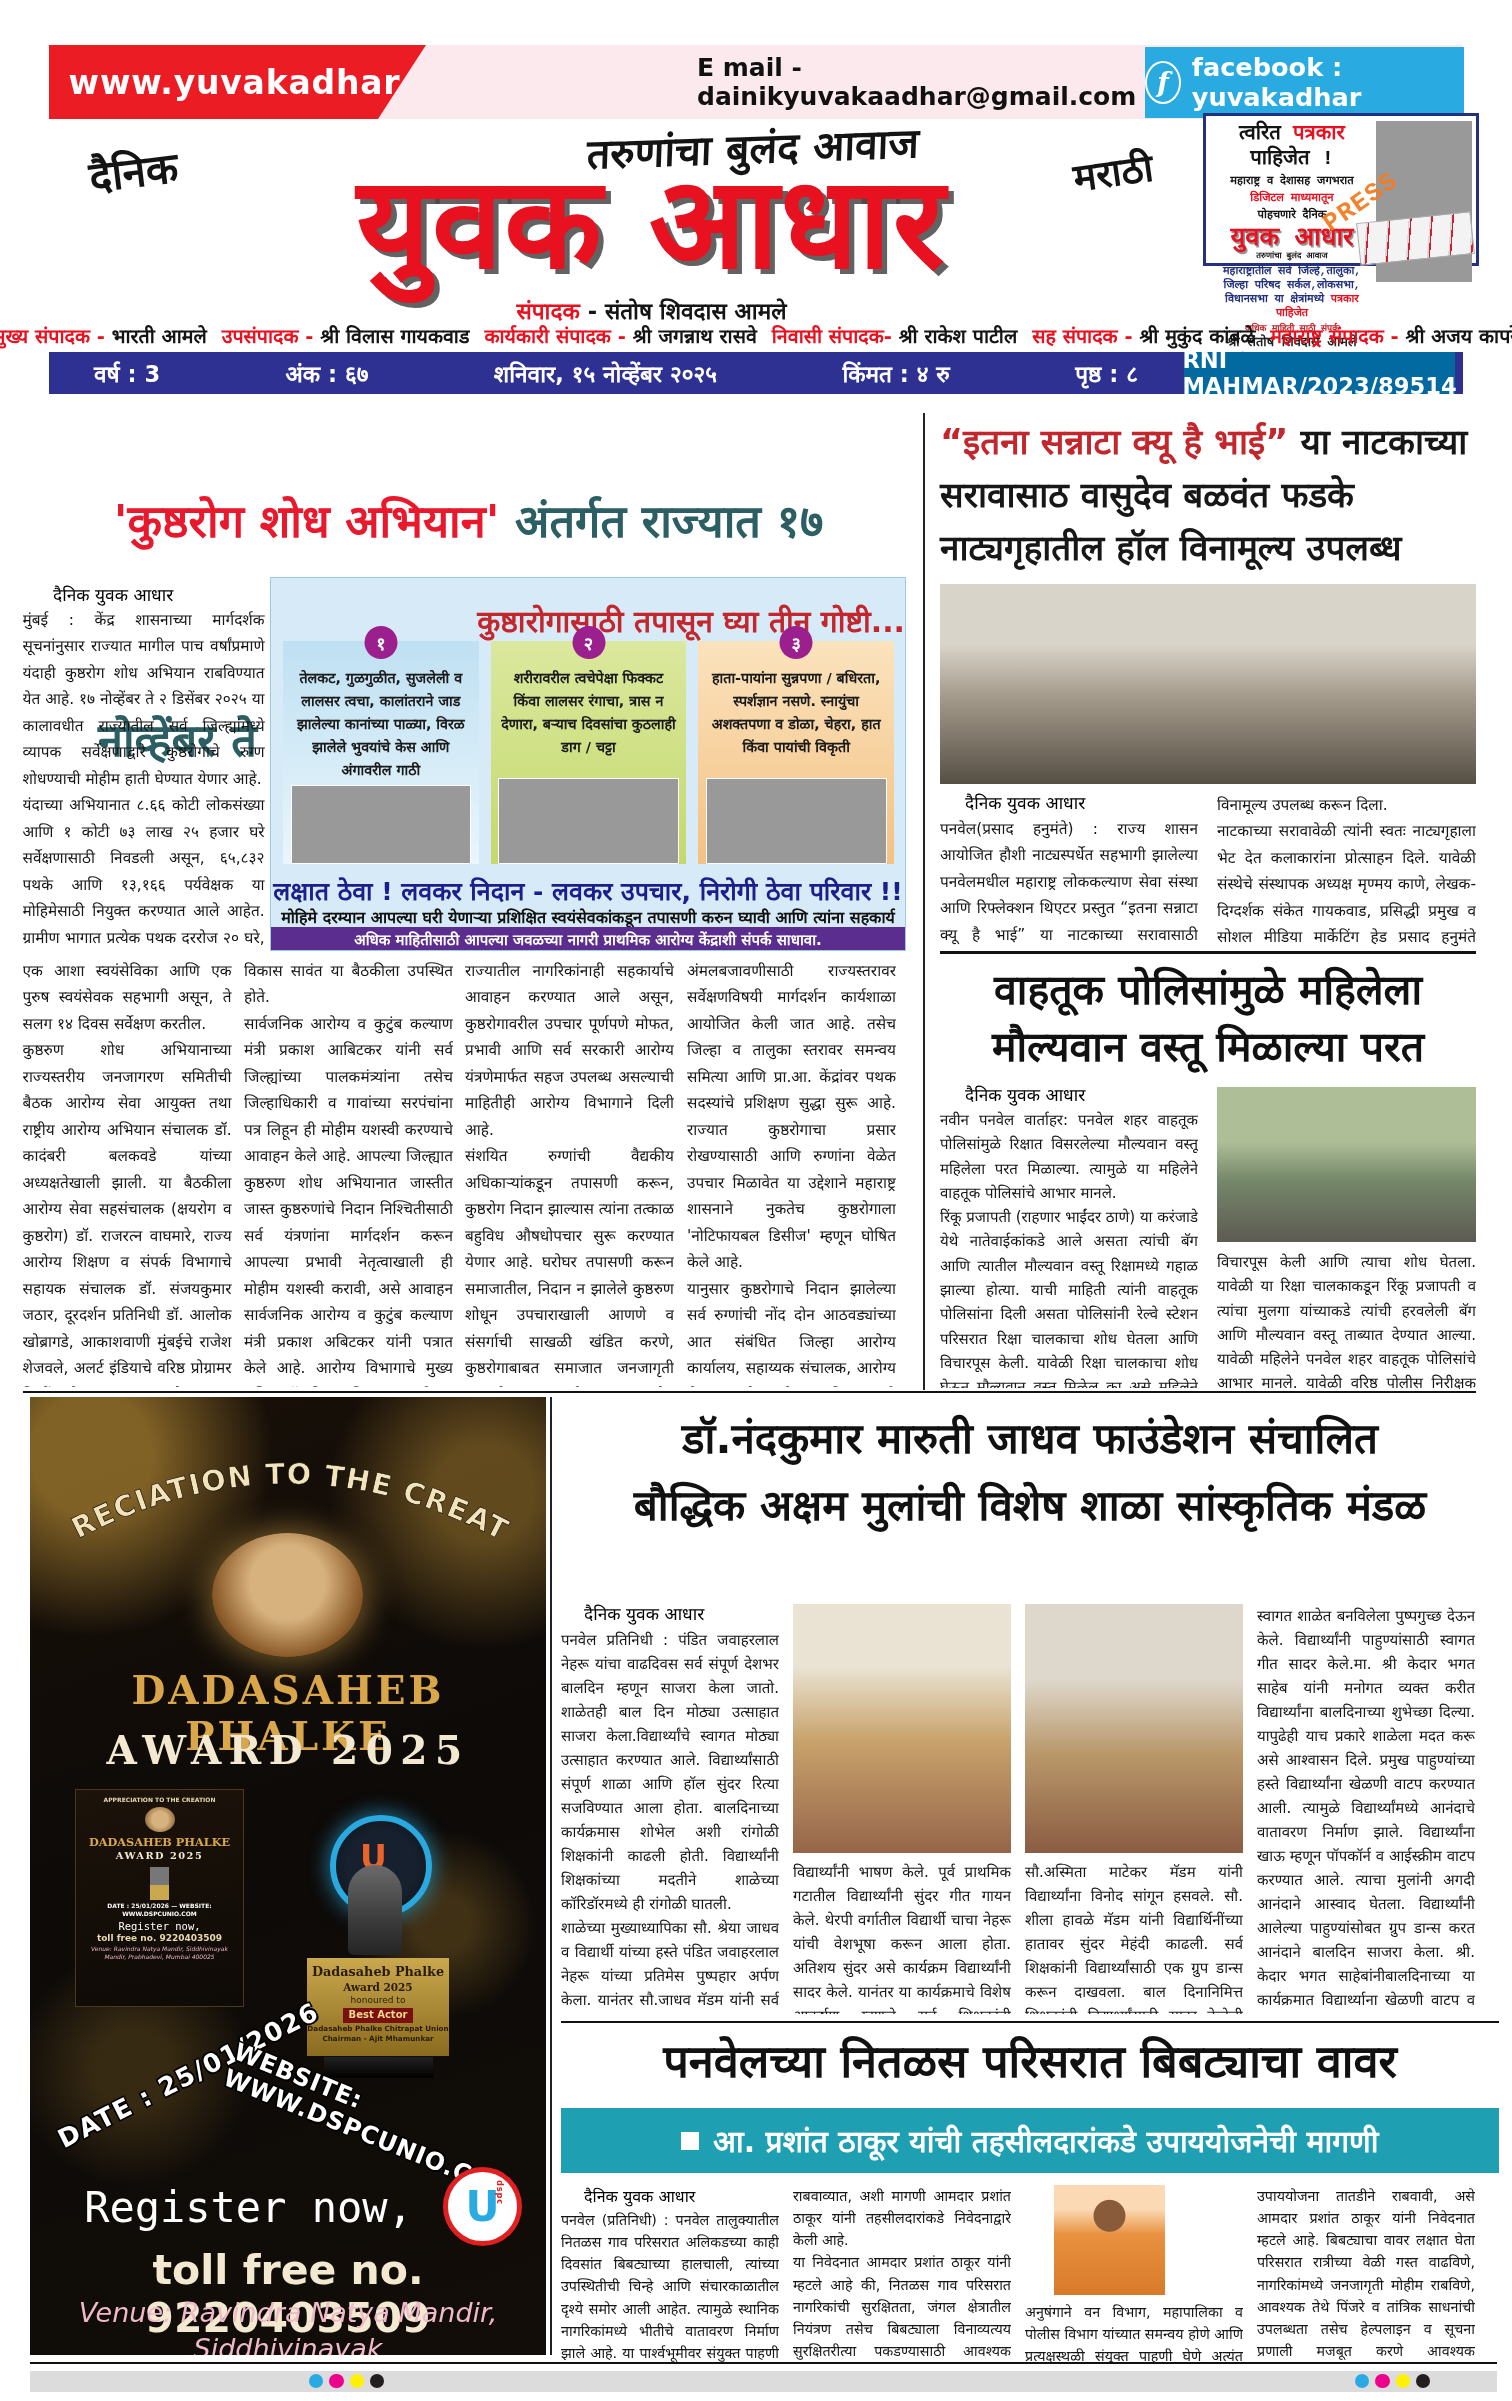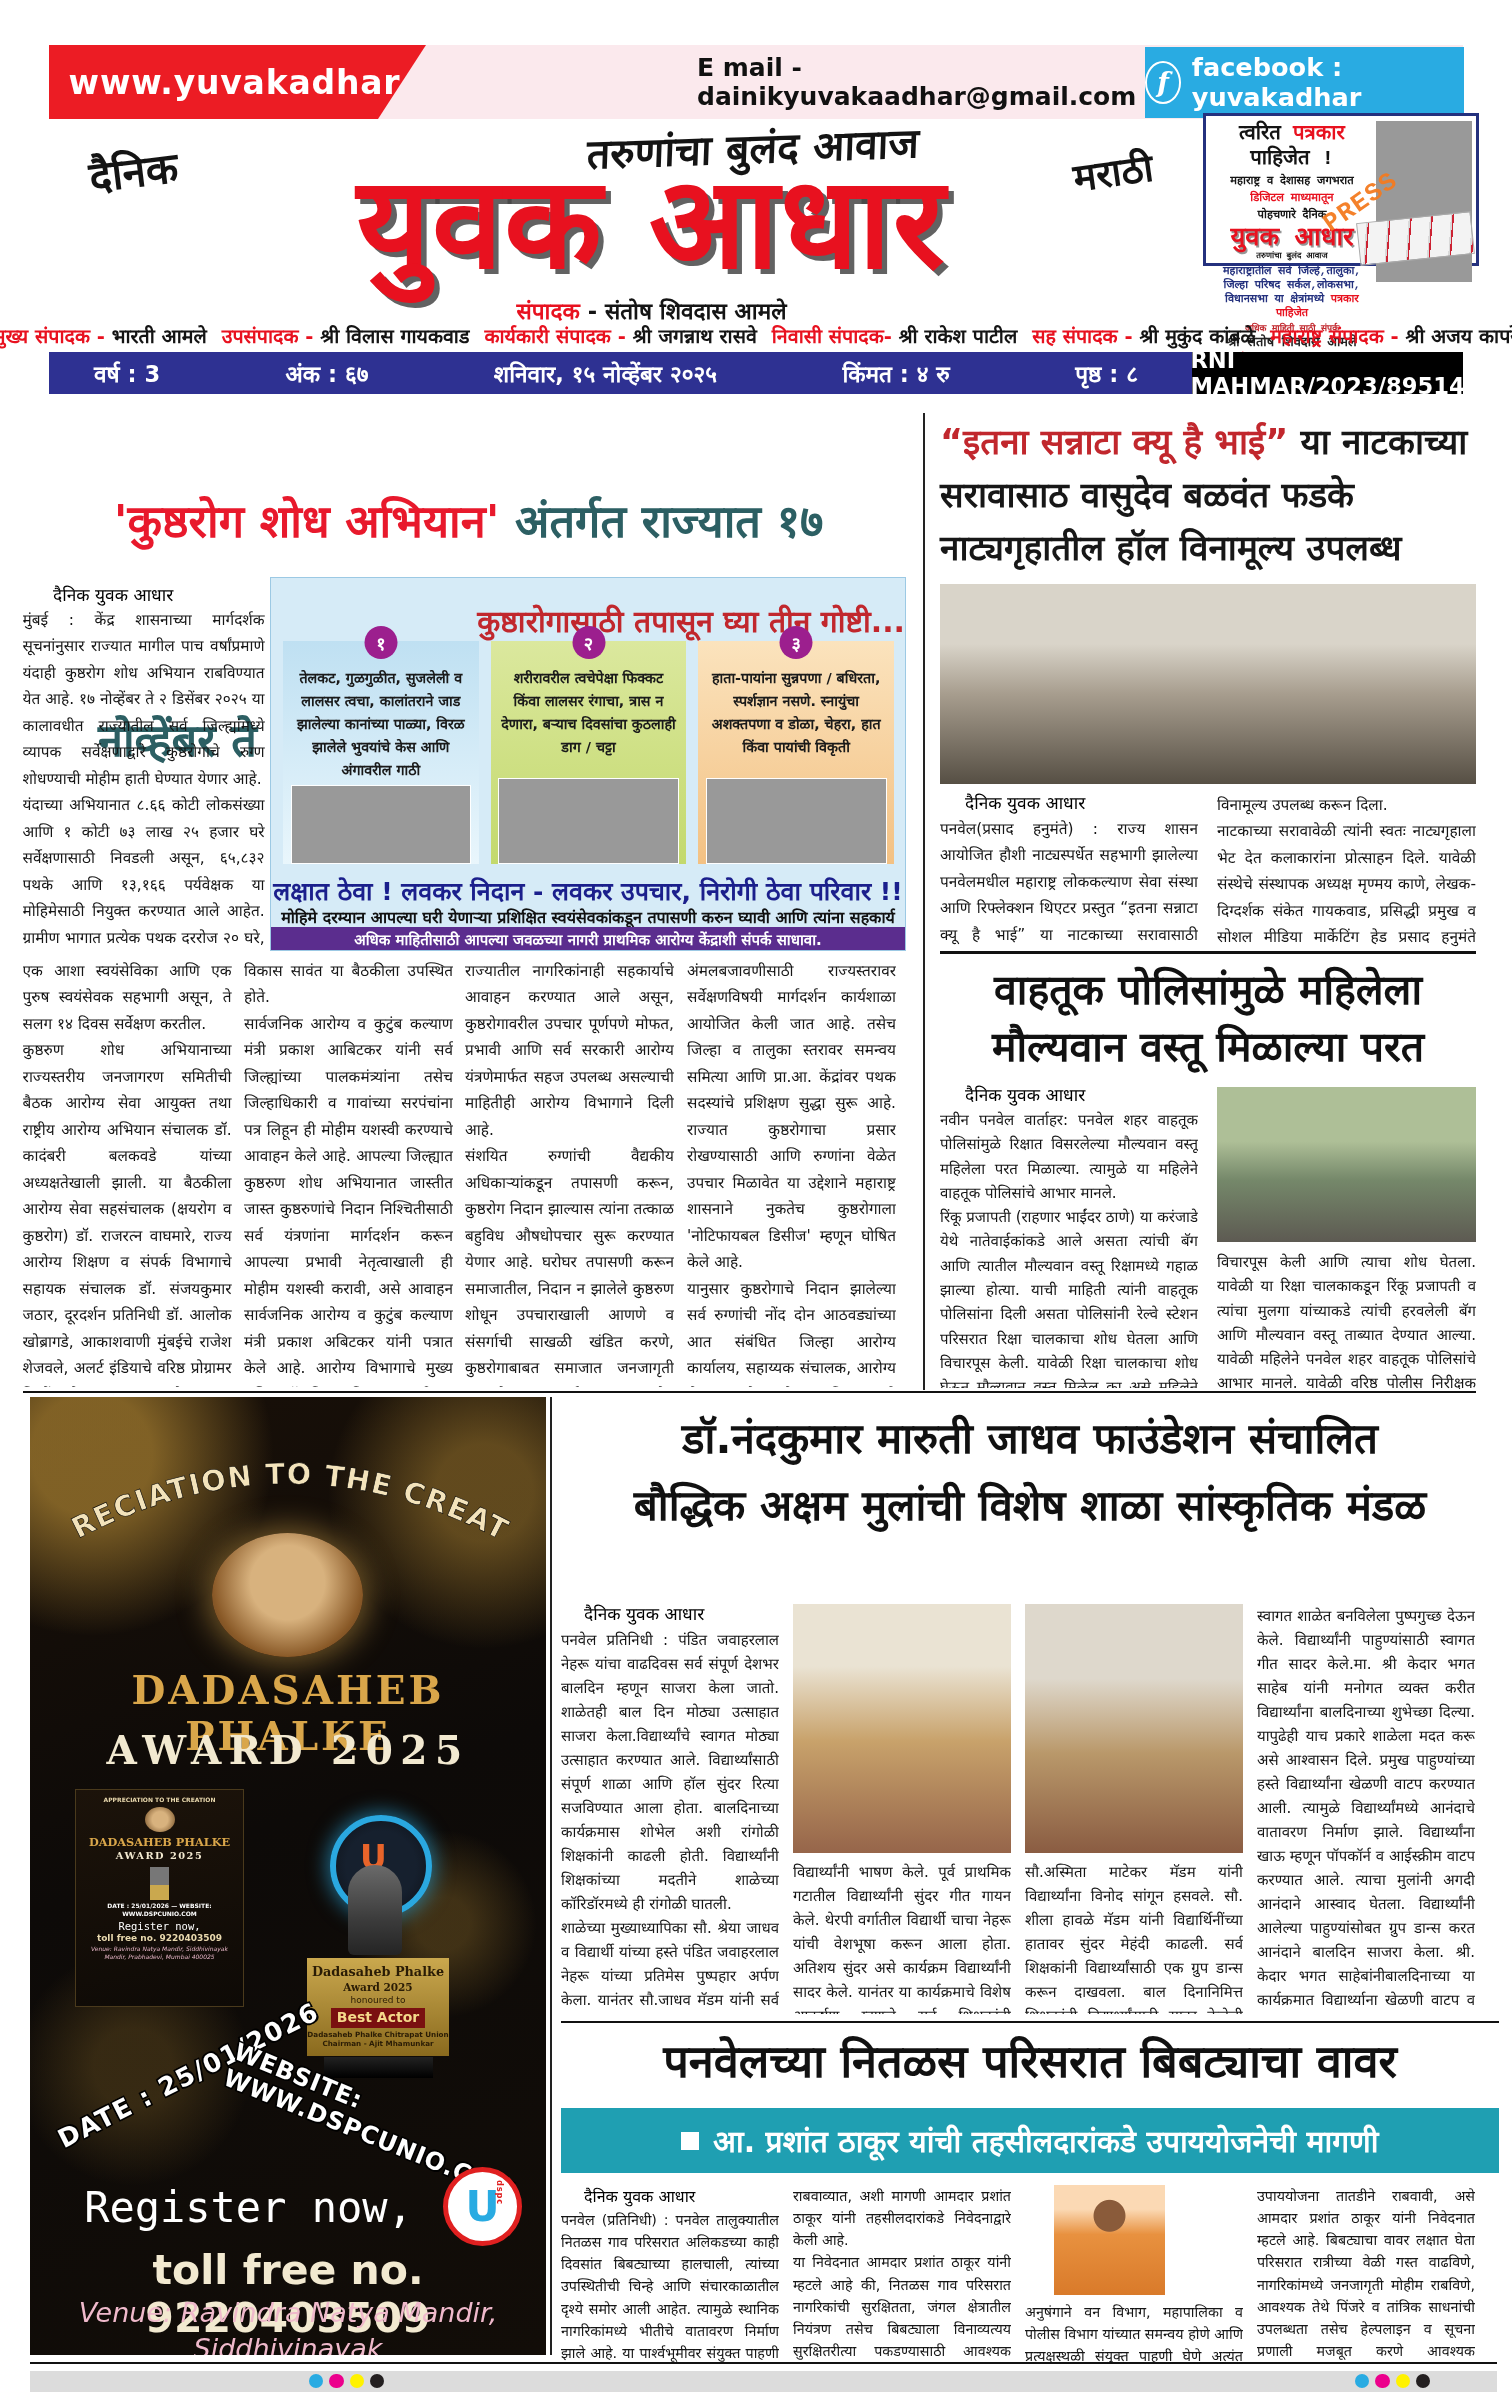--- a/index.html
+++ b/index.html
@@ -30,21 +30,21 @@
   .mh-marathi{left:1073px;top:145px;font-size:38px;font-weight:bold;transform:rotate(-8deg);}
   .mh-title{left:113px;top:157px;width:1077px;text-align:center;font-size:127px;line-height:1.05;font-weight:bold;
             color:#e8111f;text-shadow:5.3px 5.3px 0 rgba(70,70,70,.85);letter-spacing:1.5px;}
   .mh-edline{left:113px;top:295px;width:1077px;text-align:center;font-size:22.6px;font-weight:bold;}
   .mh-edline .red{color:#e8111f;}
   .editors{left:30px;top:322px;width:1452px;display:flex;justify-content:center;gap:15px;font-size:19.6px;font-weight:bold;white-space:nowrap;}
   .editors .role{color:#e8111f;}
   .datebar{left:49px;top:352px;width:1414px;height:42px;background:#2e3192;color:#fff;font-weight:bold;font-size:22.6px;}
   .datebar .items{position:absolute;left:0;top:0;right:280px;height:100%;display:flex;align-items:center;
                   justify-content:space-between;padding:0 45px;}
-  .rni{position:absolute;right:0;top:0;width:271px;height:100%;background:#000000;display:flex;align-items:center;justify-content:center;font-size:22.6px;}
+  .rni{position:absolute;right:8px;top:0;width:271px;height:100%;background:#0369a1;display:flex;align-items:center;justify-content:center;font-size:22.6px;}
 
   
   .pressad{left:1203px;top:113px;width:276px;height:153px;border:3px solid #24317e;background:#fff;box-sizing:border-box;font-family:Liberation Mono, monospace;}
   .pa-l{position:absolute;left:6px;top:4.5px;width:160px;text-align:center;line-height:1.25;}
   .pa-t1{font-size:20.3px;font-weight:bold;}
   .pa-t1 .red{color:#e8111f;}
   .pa-t2{font-size:11.3px;font-weight:bold;margin-top:3px;}
   .pa-red{color:#e8111f;}
   .pa-mini-title{font-size:25.6px;font-weight:bold;color:#e8111f;line-height:1;margin-top:3px;text-shadow:1.5px 1.5px 0 rgba(80,80,80,.6);}
   .pa-mini-sub{font-size:8.3px;font-weight:bold;}
@@ -142,21 +142,21 @@
   .tr-ring{position:absolute;left:29px;top:0;width:90px;height:90px;border-radius:50%;border:6.8px solid #2aa8e0;
            background:radial-gradient(circle,#16202e 0 55%,#0c1016);box-shadow:0 0 19.6px 3px rgba(42,168,224,.6);}
   .tr-u{position:absolute;left:59px;top:22.6px;font-size:33px;font-weight:bold;color:#e8642a;}
   .tr-bust{position:absolute;left:47px;top:50px;width:54px;height:90px;border-radius:27px 27px 6px 6px;
            background:linear-gradient(180deg,#6a6a6a,#3c3c3c 60%,#242424);}
   .tr-plaque{position:absolute;left:6px;top:143px;width:142px;height:98px;background:linear-gradient(180deg,#caa84e,#8a6a1e);
              text-align:center;color:#2a1c05;padding-top:4.5px;box-sizing:border-box;line-height:1.35;}
   .tp1{font-size:12.8px;font-weight:bold;font-family:"DejaVu Serif","Liberation Serif",serif;}
   .tp2{font-size:10.5px;font-weight:bold;font-family:"DejaVu Serif","Liberation Serif",serif;}
   .tp3{font-size:9px;}
-  .tp4{display:inline-block;font-size:14px;font-weight:bold;color:#f4d98a;background:#7a1010;padding:0.8px 6px;margin:1.5px 0;}
+  .tp4{display:inline-block;font-size:10px;font-weight:bold;color:#f4d98a;background:#7a1010;padding:0.8px 6px;margin:1.5px 0;}
   .tp5{font-size:7.2px;font-weight:bold;}
   .tr-base{position:absolute;left:22.6px;top:242px;width:109px;height:21px;background:linear-gradient(180deg,#222,#000);}
   .ph-datearc{position:absolute;left:13.6px;top:663px;transform:rotate(-27deg);font-size:25.6px;font-weight:bold;color:#fff;
               text-shadow:1.5px 1.5px 0 #000,-1.5px 1.5px 0 #000,1.5px -1.5px 0 #000,-1.5px -1.5px 0 #000;letter-spacing:1.5px;}
   .ph-webarc{position:absolute;left:188px;top:700px;transform:rotate(22deg);font-size:24px;font-weight:bold;color:#fff;
              text-shadow:1.5px 1.5px 0 #000,-1.5px 1.5px 0 #000,1.5px -1.5px 0 #000,-1.5px -1.5px 0 #000;letter-spacing:0.8px;}
   .ph-reg{position:absolute;left:38px;top:786px;width:361px;text-align:center;font-family:"DejaVu Sans Mono","Liberation Mono",monospace;
           font-size:42px;color:#fff;}
   .ph-ulogo{position:absolute;left:413px;top:770px;width:69px;height:69px;border-radius:50%;border:5.3px solid #e02020;background:#fff;
             display:flex;align-items:center;justify-content:center;}

